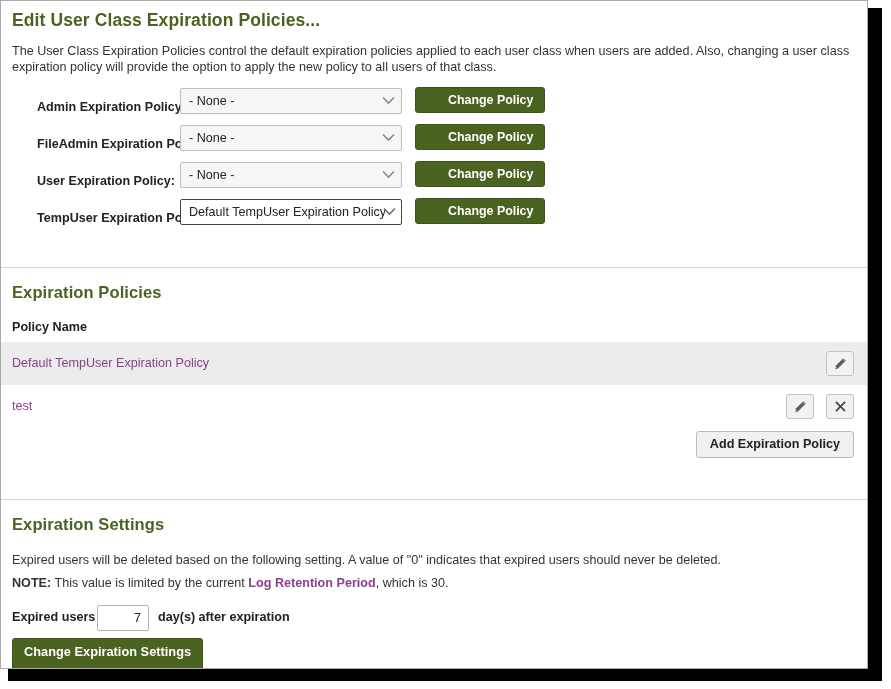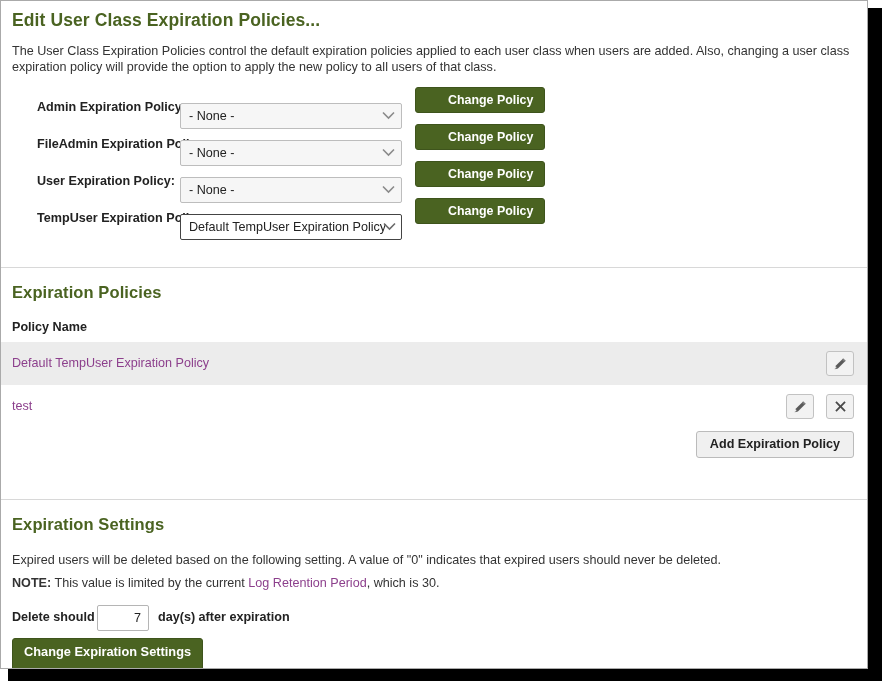--- a/index.html
+++ b/index.html
@@ -51,21 +51,21 @@
     color: #222222;
     font-size: 12.6px;
     font-weight: bold;
   }
   .plink {
     color: #8c3f8c;
     font-size: 12.6px;
     text-decoration: none;
     cursor: pointer;
   }
-  .plink.in-text { font-weight: normal; }
+  .plink.in-text { font-weight: bold; }
 
   
   #section-userclass {
     position: absolute;
     left: 0; top: 0; right: 0;
     padding: 0;
   }
   #page-title {
     position: absolute;
     left: 11px;
@@ -87,21 +87,21 @@
   .form-row .lbl {
     position: absolute;
     left: 0;
     top: 13px;
     white-space: nowrap;
     margin-left: 25px;
   }
   .sel {
     position: absolute;
     left: 168px;
-    top: 16px;
+    top: 1px;
     width: 222px;
     height: 26px;
     box-sizing: border-box;
     background: #f6f6f6;
     border: 1px solid #bdbdbd;
     border-radius: 2px;
     color: #222222;
     font-size: 12.6px;
     font-family: "Liberation Sans", sans-serif;
     padding: 0 22px 0 8px;
@@ -358,21 +358,21 @@
 
     <div id="settings-heading" class="sect-heading">Expiration Settings</div>
 
     <div id="settings-desc" class="body-text">Expired users will be deleted based on the following setting. A value of "0" indicates that expired users should never be deleted.</div>
 
     <div id="settings-note" class="body-text">
       <b>NOTE:</b><span> This value is limited by the current </span><span class="plink in-text">Log Retention Period</span><span>, which is 30.</span>
     </div>
 
     <div id="delete-row">
-      <span id="delete-prefix" class="lbl">Delete should</span>
+      <span id="delete-prefix" class="lbl">Expired users</span>
       <input id="days-input" type="text" value="7" style="">
       <span id="delete-suffix" class="lbl">day(s) after expiration</span>
     </div>
 
     <div id="change-settings-btn" class="btn-green">Change Expiration Settings</div>
   </div>
 
 </div>
 
 </body></html>

